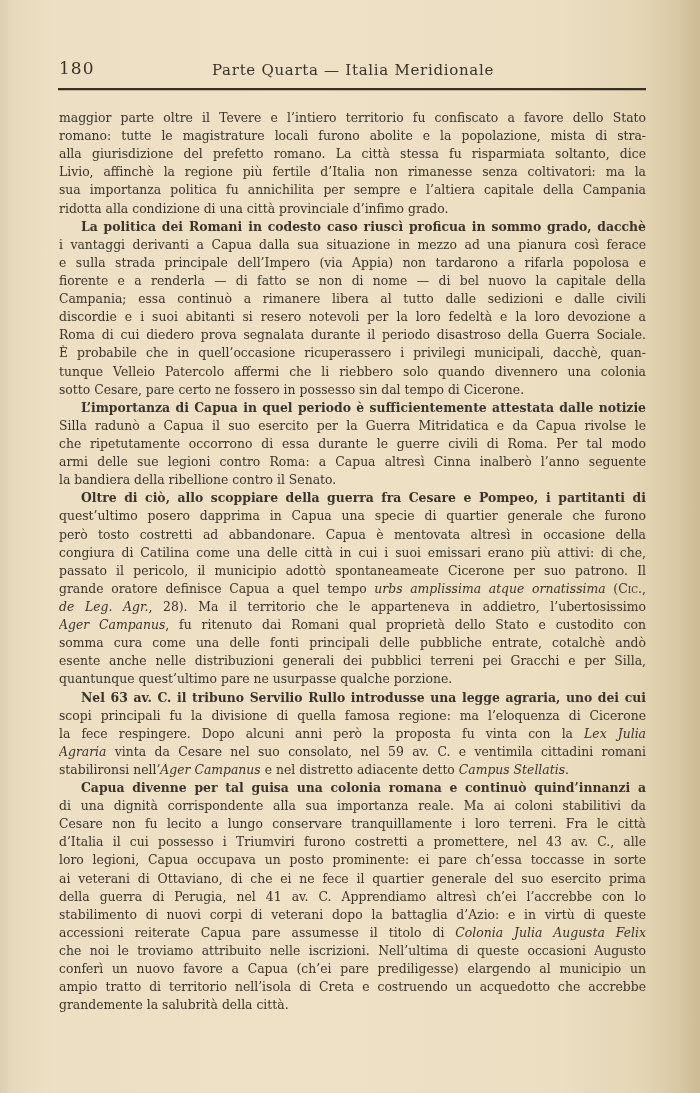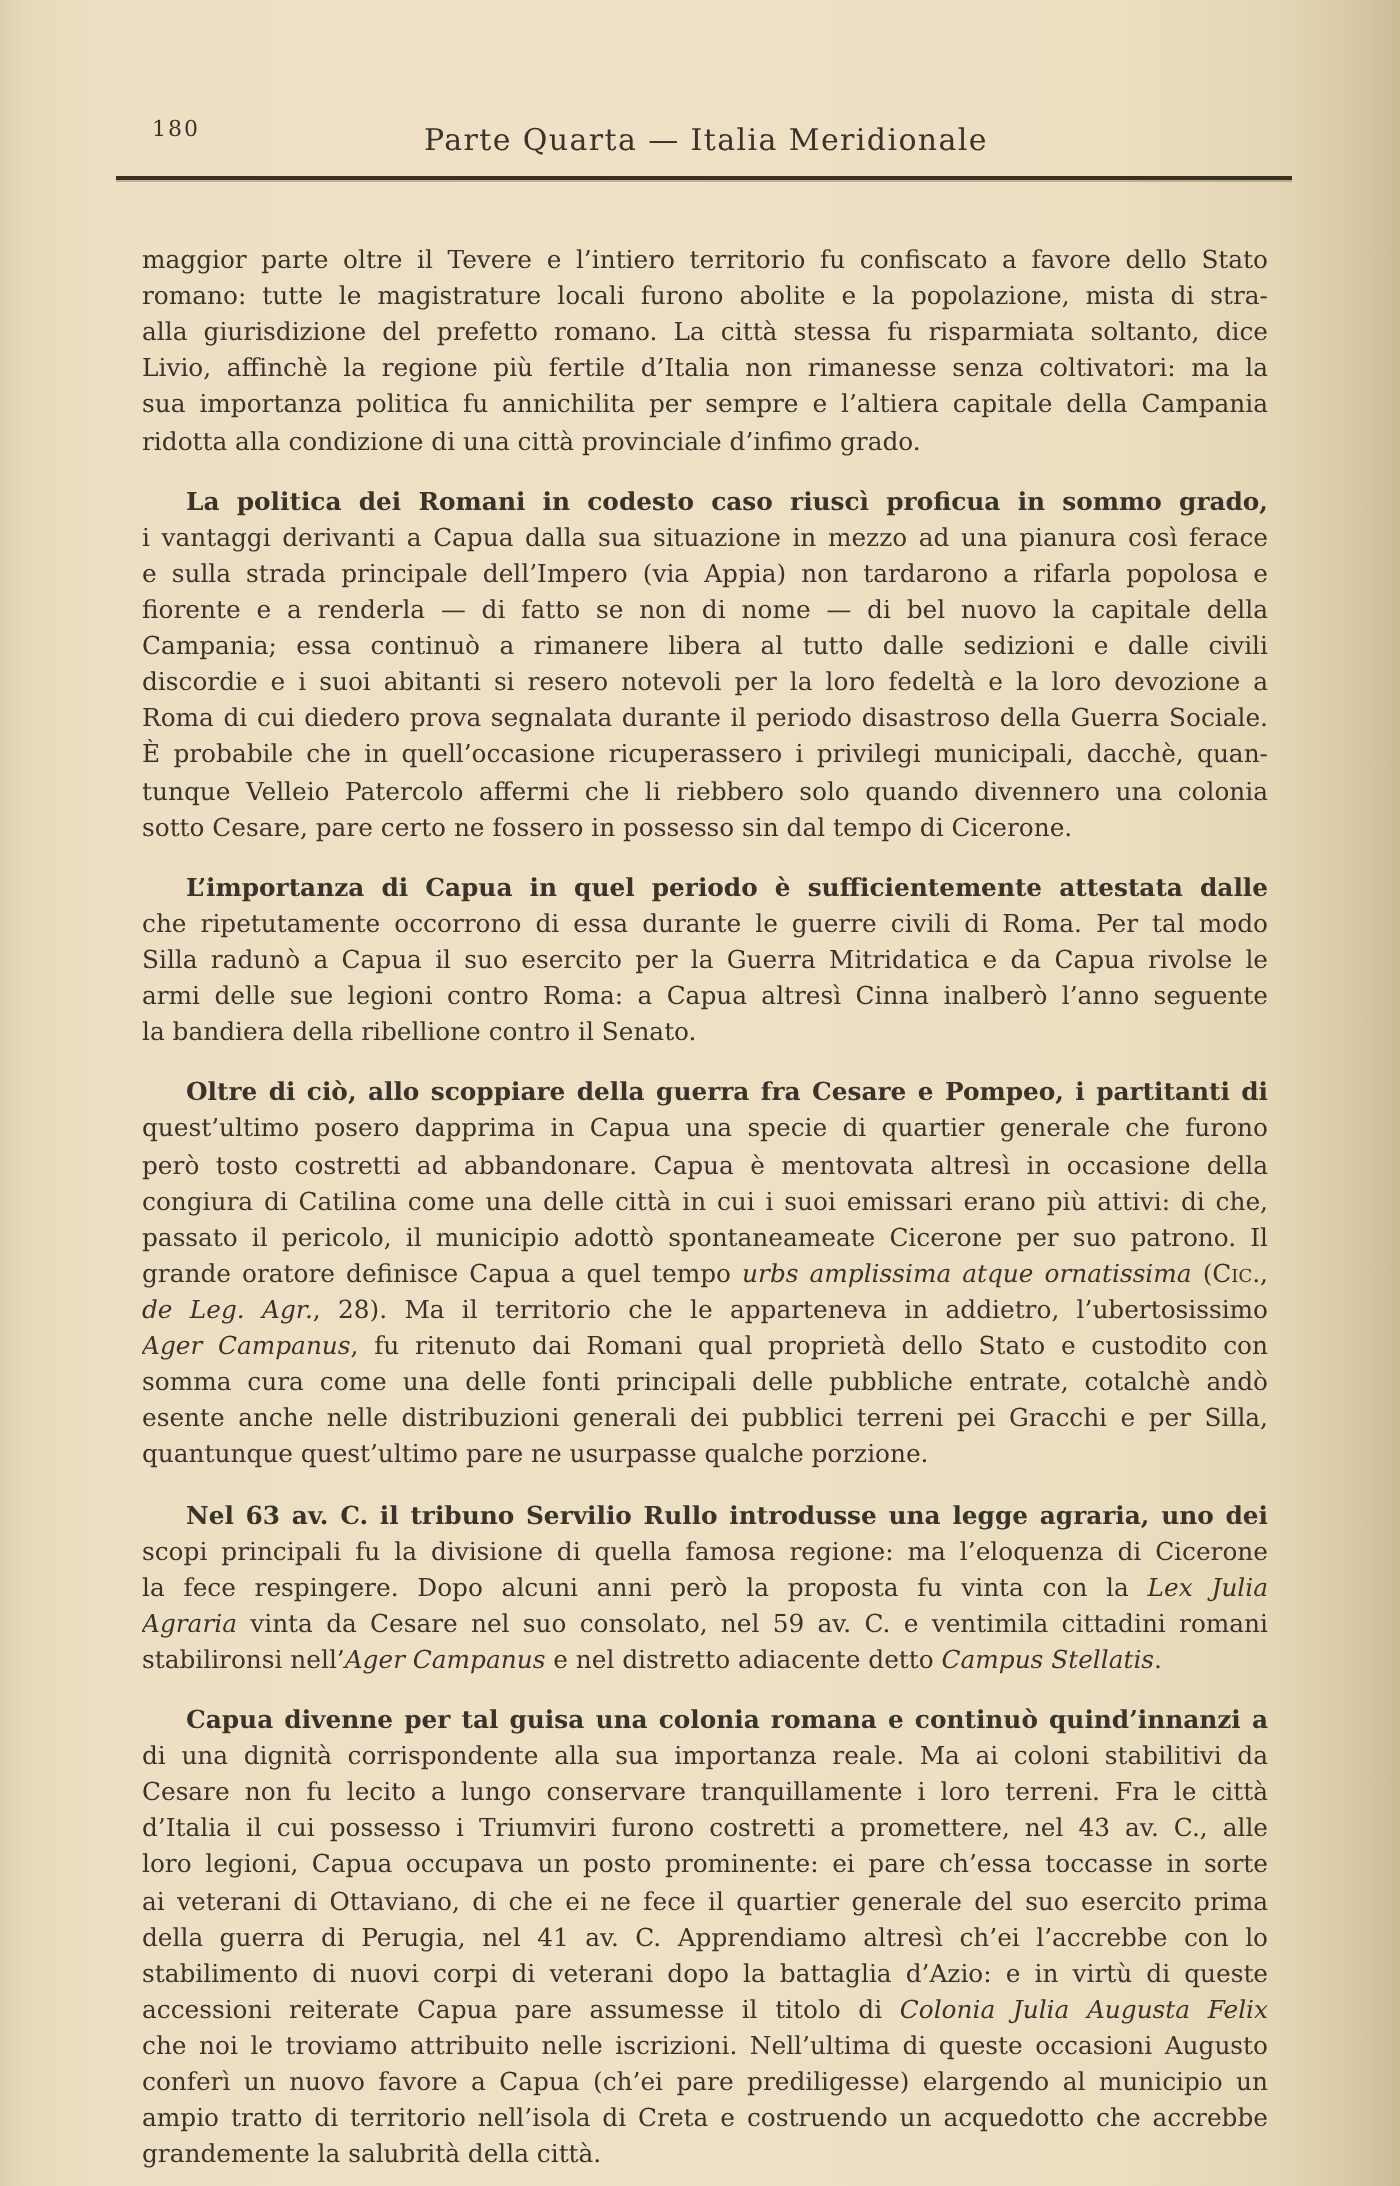--- a/index.html
+++ b/index.html
@@ -15,23 +15,23 @@
     background:
       linear-gradient(90deg,
         #ddcfae 0px, #e7dabc 14px, #ecdfc3 55px,
         #eee1c6 300px, #ebdec1 560px, #e4d6b5 640px,
         #d9c8a4 678px, #ccba95 700px);
     color: #3a332a;
     font-family: "DejaVu Serif", "Liberation Serif", serif;
   }
   .header-pagenum {
     position: absolute;
-    left: 76px;
+    left: 59px;
     top: 58px;
-    font-size: 11px;
+    font-size: 17px;
     letter-spacing: 1px;
   }
   .header-title {
     position: absolute;
     left: 60px;
     width: 586px;
     top: 61px;
     text-align: center;
     font-size: 15px;
     letter-spacing: 0.7px;
@@ -47,21 +47,21 @@
     box-shadow: 0 1px 0 rgba(57,48,31,0.25);
   }
   .body-text {
     position: absolute;
     left: 59px;
     top: 109px;
     width: 587px;
     font-size: 12.4px;
     line-height: 18.12px;
   }
-  .para { margin: 12px; }
+  .para { margin: 0; }
   .line {
     text-align: justify;
     text-align-last: justify;
     white-space: normal;
     overflow: hidden;
     height: 18.12px;
   }
   .line.last { text-align-last: left; }
   .line.first { text-indent: 22px; font-weight: bold; }
   .it { font-style: italic; }
@@ -90,22 +90,22 @@
         <div class="line"><span>fiorente e a renderla — di fatto se non di nome — di bel nuovo la capitale della</span></div>
         <div class="line"><span>Campania; essa continuò a rimanere libera al tutto dalle sedizioni e dalle civili</span></div>
         <div class="line"><span>discordie e i suoi abitanti si resero notevoli per la loro fedeltà e la loro devozione a</span></div>
         <div class="line"><span>Roma di cui diedero prova segnalata durante il periodo disastroso della Guerra Sociale.</span></div>
         <div class="line"><span>È probabile che in quell’occasione ricuperassero i privilegi municipali, dacchè, quan-</span></div>
         <div class="line"><span>tunque Velleio Patercolo affermi che li riebbero solo quando divennero una colonia</span></div>
         <div class="line last"><span>sotto Cesare, pare certo ne fossero in possesso sin dal tempo di Cicerone.</span></div>
       </div>
       <div class="para">
         <div class="line first"><span>L’importanza di Capua in quel periodo è sufficientemente attestata dalle notizie</span></div>
+        <div class="line"><span>Silla radunò a Capua il suo esercito per la Guerra Mitridatica e da Capua rivolse le</span></div>
         <div class="line"><span>che ripetutamente occorrono di essa durante le guerre civili di Roma. Per tal modo</span></div>
-        <div class="line"><span>Silla radunò a Capua il suo esercito per la Guerra Mitridatica e da Capua rivolse le</span></div>
         <div class="line"><span>armi delle sue legioni contro Roma: a Capua altresì Cinna inalberò l’anno seguente</span></div>
         <div class="line last"><span>la bandiera della ribellione contro il Senato.</span></div>
       </div>
       <div class="para">
         <div class="line first"><span>Oltre di ciò, allo scoppiare della guerra fra Cesare e Pompeo, i partitanti di</span></div>
         <div class="line"><span>quest’ultimo posero dapprima in Capua una specie di quartier generale che furono</span></div>
         <div class="line"><span>però tosto costretti ad abbandonare. Capua è mentovata altresì in occasione della</span></div>
         <div class="line"><span>congiura di Catilina come una delle città in cui i suoi emissari erano più attivi: di che,</span></div>
         <div class="line"><span>passato il pericolo, il municipio adottò spontaneameate Cicerone per suo patrono. Il</span></div>
         <div class="line"><span>grande oratore definisce Capua a quel tempo </span><span class="it">urbs amplissima atque ornatissima</span><span> (</span><span class="sc">Cic.</span><span>,</span></div>

